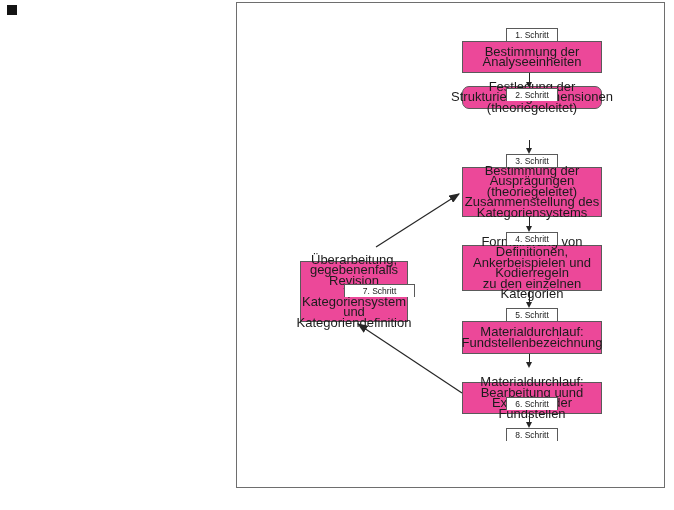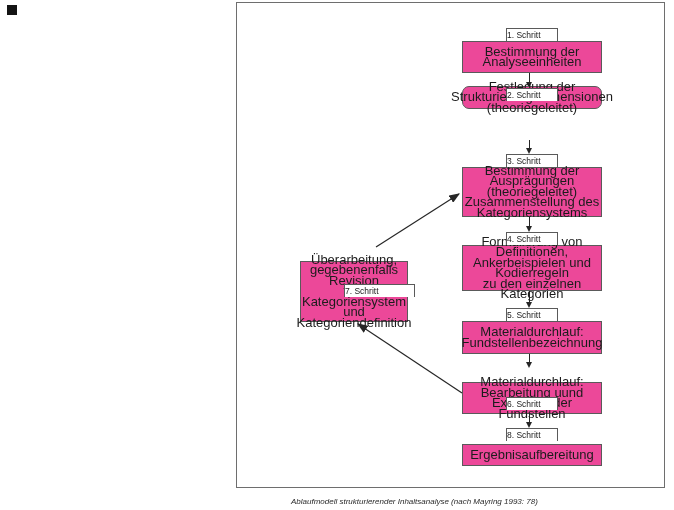--- a/index.html
+++ b/index.html
@@ -2,21 +2,21 @@
 <html><head>
 <meta charset="utf-8">
 <style>
   html,body{margin:0;padding:0;background:#ffffff;}
   #page{position:relative;width:674px;height:510px;background:#ffffff;overflow:hidden;
         font-family:"Liberation Sans","DejaVu Sans",sans-serif;color:#1c1c1c;}
   #frame{position:absolute;left:236px;top:2px;width:429px;height:486px;
          border:1px solid #6e6e6e;background:#ffffff;box-sizing:border-box;}
   .corner-mark{position:absolute;left:7px;top:5px;width:10px;height:10px;background:#141414;}
   .slabel{position:absolute;height:13px;box-sizing:border-box;background:#ffffff;
-          border:1px solid #5a5a5a;border-bottom:none;text-align:left;
+          border:1px solid #5a5a5a;border-bottom:none;text-align:center;
           font-size:8.5px;line-height:12px;white-space:nowrap;z-index:3;}
   .sbox{position:absolute;box-sizing:border-box;background:#ec4899;border:1px solid #5a5a5a;
         display:flex;align-items:center;justify-content:center;text-align:center;
         white-space:pre-line;font-size:13px;line-height:10.5px;z-index:2;}
   .vline{position:absolute;width:1px;background:#262626;z-index:1;}
   .varrow{position:absolute;width:0;height:0;border-left:3.5px solid transparent;
           border-right:3.5px solid transparent;border-top:6px solid #262626;z-index:1;}
   #citation{position:absolute;left:12px;top:394px;font-size:8.5px;line-height:10.5px;
             white-space:pre-line;text-align:left;}
   #caption{position:absolute;left:291px;top:497px;font-size:8px;font-style:italic;
@@ -73,33 +73,31 @@
 
   <div class="slabel" style="left:506px;top:369px;width:52px;margin-top:28px;">6. Schritt</div>
   <div class="sbox" style="left:462px;top:382px;width:140px;height:32px;">Materialdurchlauf:
 Bearbeitung uund Extraktion der
 Fundstellen</div>
 
   <div class="vline" style="left:529px;top:414px;height:9px;"></div>
   <div class="varrow" style="left:526px;top:422px;"></div>
 
   <div class="slabel" style="left:506px;top:428px;width:52px;">8. Schritt</div>
-  <div class="sbox" style="left:462px;top:444px;width:140px;height:22px;">Ergebnisaufbereitung</div>
 
   <div class="slabel" style="left:344px;top:248px;width:71px;margin-top:36px;">7. Schritt</div>
   <div class="sbox" style="left:300px;top:261px;width:108px;height:61px;">Überarbeitung,
 gegebenenfalls Revision
 von Kategoriensystem und
 Kategoriendefinition</div>
 
   <svg class="overlay" width="674" height="510" viewBox="0 0 674 510">
     <defs>
       <marker id="ah" markerWidth="9" markerHeight="7" refX="8" refY="3.5" orient="auto">
         <polygon points="0 0, 9 3.5, 0 7" fill="#262626"></polygon>
       </marker>
     </defs>
     <line x1="376" y1="247" x2="459" y2="194" stroke="#262626" stroke-width="1.2" marker-end="url(#ah)"></line>
     <line x1="462" y1="393" x2="358" y2="324" stroke="#262626" stroke-width="1.2" marker-end="url(#ah)"></line>
   </svg>
 
-  <div id="caption">Ablaufmodell strukturierender Inhaltsanalyse (nach Mayring 1993: 78)</div>
 
 </div>
 
 </body></html>

